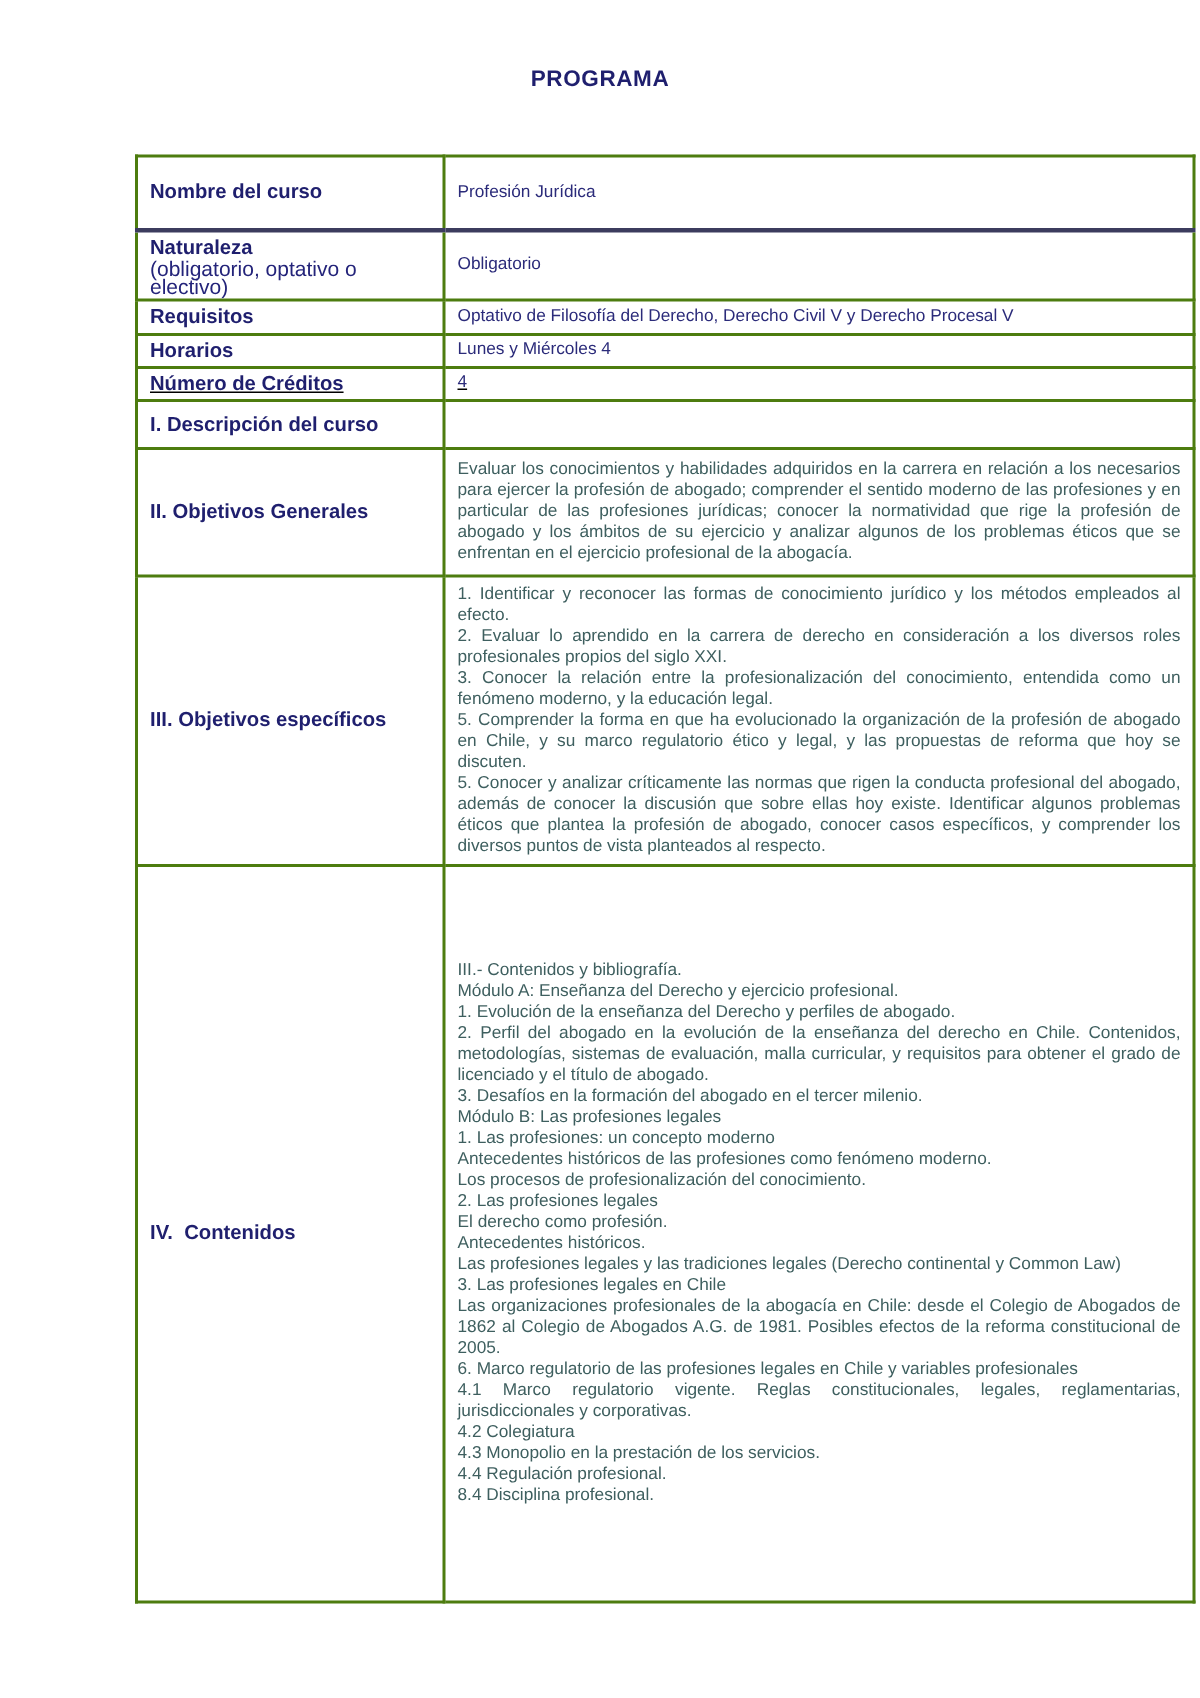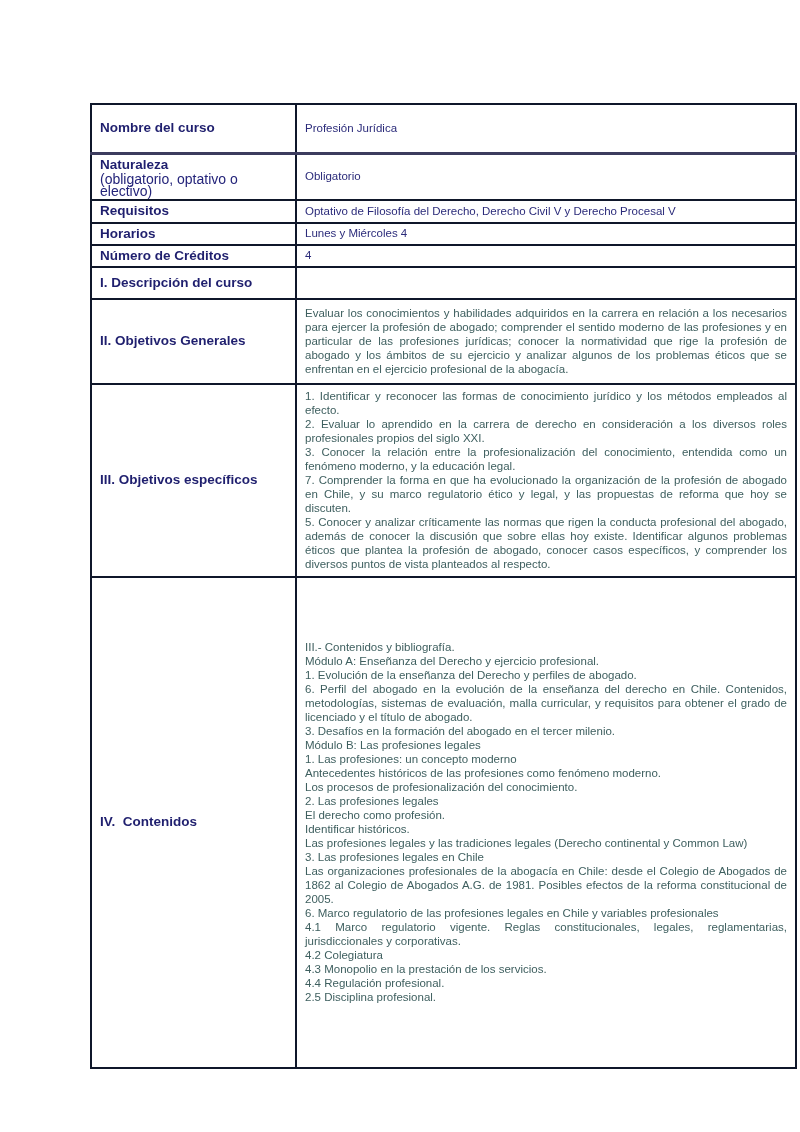--- a/index.html
+++ b/index.html
@@ -26,21 +26,21 @@
     color: #1f1f6e;
   }
   table.program-table {
     position: absolute;
     left: 90px; top: 103px;
     width: 643px;
     border-collapse: collapse;
     table-layout: fixed;
   }
   table.program-table td {
-    border: 2px solid #0f172a;
+    border: 2px solid #4d7c0f;
     vertical-align: middle;
     overflow: hidden;
   }
   td.label-cell {
     width: 205px;
     padding: 2px 6px 2px 8px;
     color: #1f1f6e;
     font-size: 13.5px;
     font-weight: bold;
     line-height: 16px;
@@ -66,20 +66,21 @@
     padding-top: 3px;
   }
   .para-cell .seg { text-align: justify; }
   .para-cell .block + .block { }
 </style>
 </head>
 <body>
 
 <div class="page">
 
+  <div class="doc-title">PROGRAMA</div>
 
   <table class="program-table">
     <tbody>
       <tr class="row-nombre" style="height:49px;">
         <td class="label-cell">
           <span>Nombre del curso</span>
         </td>
         <td class="value-cell">
           <span>Profesión Jurídica</span>
         </td>
@@ -106,21 +107,21 @@
 
       <tr style="height:21px;">
         <td class="label-cell">
           <span>Horarios</span>
         </td>
         <td class="value-cell">
           <span>Lunes y Miércoles 4</span>
         </td>
       </tr>
 
-      <tr style="height:21px;">
+      <tr style="height:21px;text-decoration:underline;">
         <td class="label-cell">
           <span>Número de Créditos</span>
         </td>
         <td class="value-cell">
           <span>4</span>
         </td>
       </tr>
 
       <tr style="height:32px;">
         <td class="label-cell">
@@ -144,66 +145,66 @@
 
       <tr style="height:193px;">
         <td class="label-cell">
           <span>III. Objetivos específicos</span>
         </td>
         <td class="value-cell para-cell">
             <div class="block">
               <div class="seg">1. Identificar y reconocer las formas de conocimiento jurídico y los métodos empleados al efecto.</div>
               <div class="seg">2. Evaluar lo aprendido en la carrera de derecho en consideración a los diversos roles profesionales propios del siglo XXI.</div>
               <div class="seg">3. Conocer la relación entre la profesionalización del conocimiento, entendida como un fenómeno moderno, y la educación legal.</div>
-              <div class="seg">7. Comprender la forma en que ha evolucionado la organización de la profesión de abogado en Chile, y su marco regulatorio ético y legal, y las propuestas de reforma que hoy se discuten.</div>
+              <div class="seg">5. Comprender la forma en que ha evolucionado la organización de la profesión de abogado en Chile, y su marco regulatorio ético y legal, y las propuestas de reforma que hoy se discuten.</div>
               <div class="seg">5. Conocer y analizar críticamente las normas que rigen la conducta profesional del abogado, además de conocer la discusión que sobre ellas hoy existe. Identificar algunos problemas éticos que plantea la profesión de abogado, conocer casos específicos, y comprender los diversos puntos de vista planteados al respecto.</div>
             </div>
           </td>
       </tr>
 
       <tr style="height:491px;">
         <td class="label-cell">
           <span>IV.&nbsp; Contenidos</span>
         </td>
         <td class="value-cell para-cell">
             <div class="block">
               <div class="seg">III.- Contenidos y bibliografía.</div>
             </div>
             <div class="block">
               <div class="seg">Módulo A: Enseñanza del Derecho y ejercicio profesional.</div>
             </div>
             <div class="block">
               <div class="seg">1. Evolución de la enseñanza del Derecho y perfiles de abogado.</div>
-              <div class="seg">6. Perfil del abogado en la evolución de la enseñanza del derecho en Chile. Contenidos, metodologías, sistemas de evaluación, malla curricular, y requisitos para obtener el grado de licenciado y el título de abogado.</div>
+              <div class="seg">2. Perfil del abogado en la evolución de la enseñanza del derecho en Chile. Contenidos, metodologías, sistemas de evaluación, malla curricular, y requisitos para obtener el grado de licenciado y el título de abogado.</div>
               <div class="seg">3. Desafíos en la formación del abogado en el tercer milenio.</div>
             </div>
             <div class="block">
               <div class="seg">Módulo B: Las profesiones legales</div>
             </div>
             <div class="block">
               <div class="seg">1. Las profesiones: un concepto moderno</div>
               <div class="seg">Antecedentes históricos de las profesiones como fenómeno moderno.</div>
               <div class="seg">Los procesos de profesionalización del conocimiento.</div>
             </div>
             <div class="block">
               <div class="seg">2. Las profesiones legales</div>
               <div class="seg">El derecho como profesión.</div>
-              <div class="seg">Identificar históricos.</div>
+              <div class="seg">Antecedentes históricos.</div>
               <div class="seg">Las profesiones legales y las tradiciones legales (Derecho continental y Common Law)</div>
             </div>
             <div class="block">
               <div class="seg">3. Las profesiones legales en Chile</div>
               <div class="seg">Las organizaciones profesionales de la abogacía en Chile: desde el Colegio de Abogados de 1862 al Colegio de Abogados A.G. de 1981. Posibles efectos de la reforma constitucional de 2005.</div>
             </div>
             <div class="block">
               <div class="seg">6. Marco regulatorio de las profesiones legales en Chile y variables profesionales</div>
               <div class="seg">4.1 Marco regulatorio vigente. Reglas constitucionales, legales, reglamentarias, jurisdiccionales y corporativas.</div>
               <div class="seg">4.2 Colegiatura</div>
               <div class="seg">4.3 Monopolio en la prestación de los servicios.</div>
               <div class="seg">4.4 Regulación profesional.</div>
-              <div class="seg">2.5 Disciplina profesional.</div>
+              <div class="seg">8.4 Disciplina profesional.</div>
             </div>
           </td>
       </tr>
     </tbody>
   </table>
 
 </div>
 
 </body></html>

